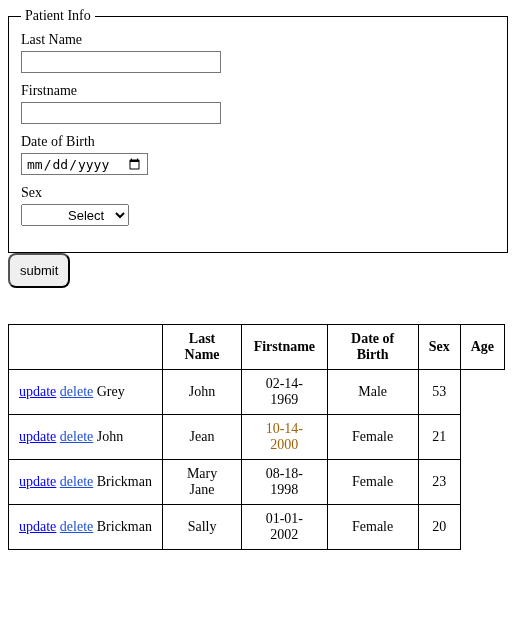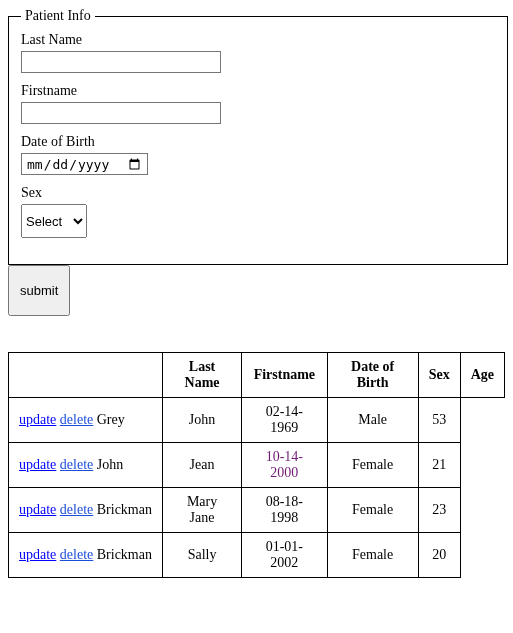--- a/index.html
+++ b/index.html
@@ -42,29 +42,31 @@
       padding: 2px 4px;
     }
     .date-input {
       height: 22px;
       border: 1px solid #767676;
       padding: 2px 4px;
       font-size: 13px;
     }
     .sex-select {
       font-size: 13px;
-      height: 34px;
+      height: 22px;
+      padding-left: 42px;
     }
 
     
     .submit-btn {
       margin-bottom: 20px;
-      padding: 16px 10px;
+      padding: 8px 10px;
       font-size: 13px;
       cursor: pointer;
+      border-radius: 8px;
     }
 
     
     .data-table {
       border-collapse: collapse;
       width: 100%;
       font-size: 14px;
     }
     .data-table th, .data-table td {
       border: 1px solid #000;
@@ -143,21 +145,21 @@
   <tr>
         <td class="actions"><span class="link-update">update</span> <span class="link-delete">delete</span> <span>Grey</span></td>
         <td>John</td>
         <td>02-14-1969</td>
         <td>Male</td>
         <td>53</td>
       </tr>
       <tr>
         <td class="actions"><span class="link-update">update</span> <span class="link-delete">delete</span> <span>John</span></td>
         <td>Jean</td>
-        <td style="color: #701a75;">10-14-2000</td>
+        <td style="color: #a16207;">10-14-2000</td>
         <td>Female</td>
         <td>21</td>
       </tr>
       <tr>
         <td class="actions"><span class="link-update">update</span> <span class="link-delete">delete</span> <span>Brickman</span></td>
         <td>Mary Jane</td>
         <td>08-18-1998</td>
         <td>Female</td>
         <td>23</td>
       </tr>

